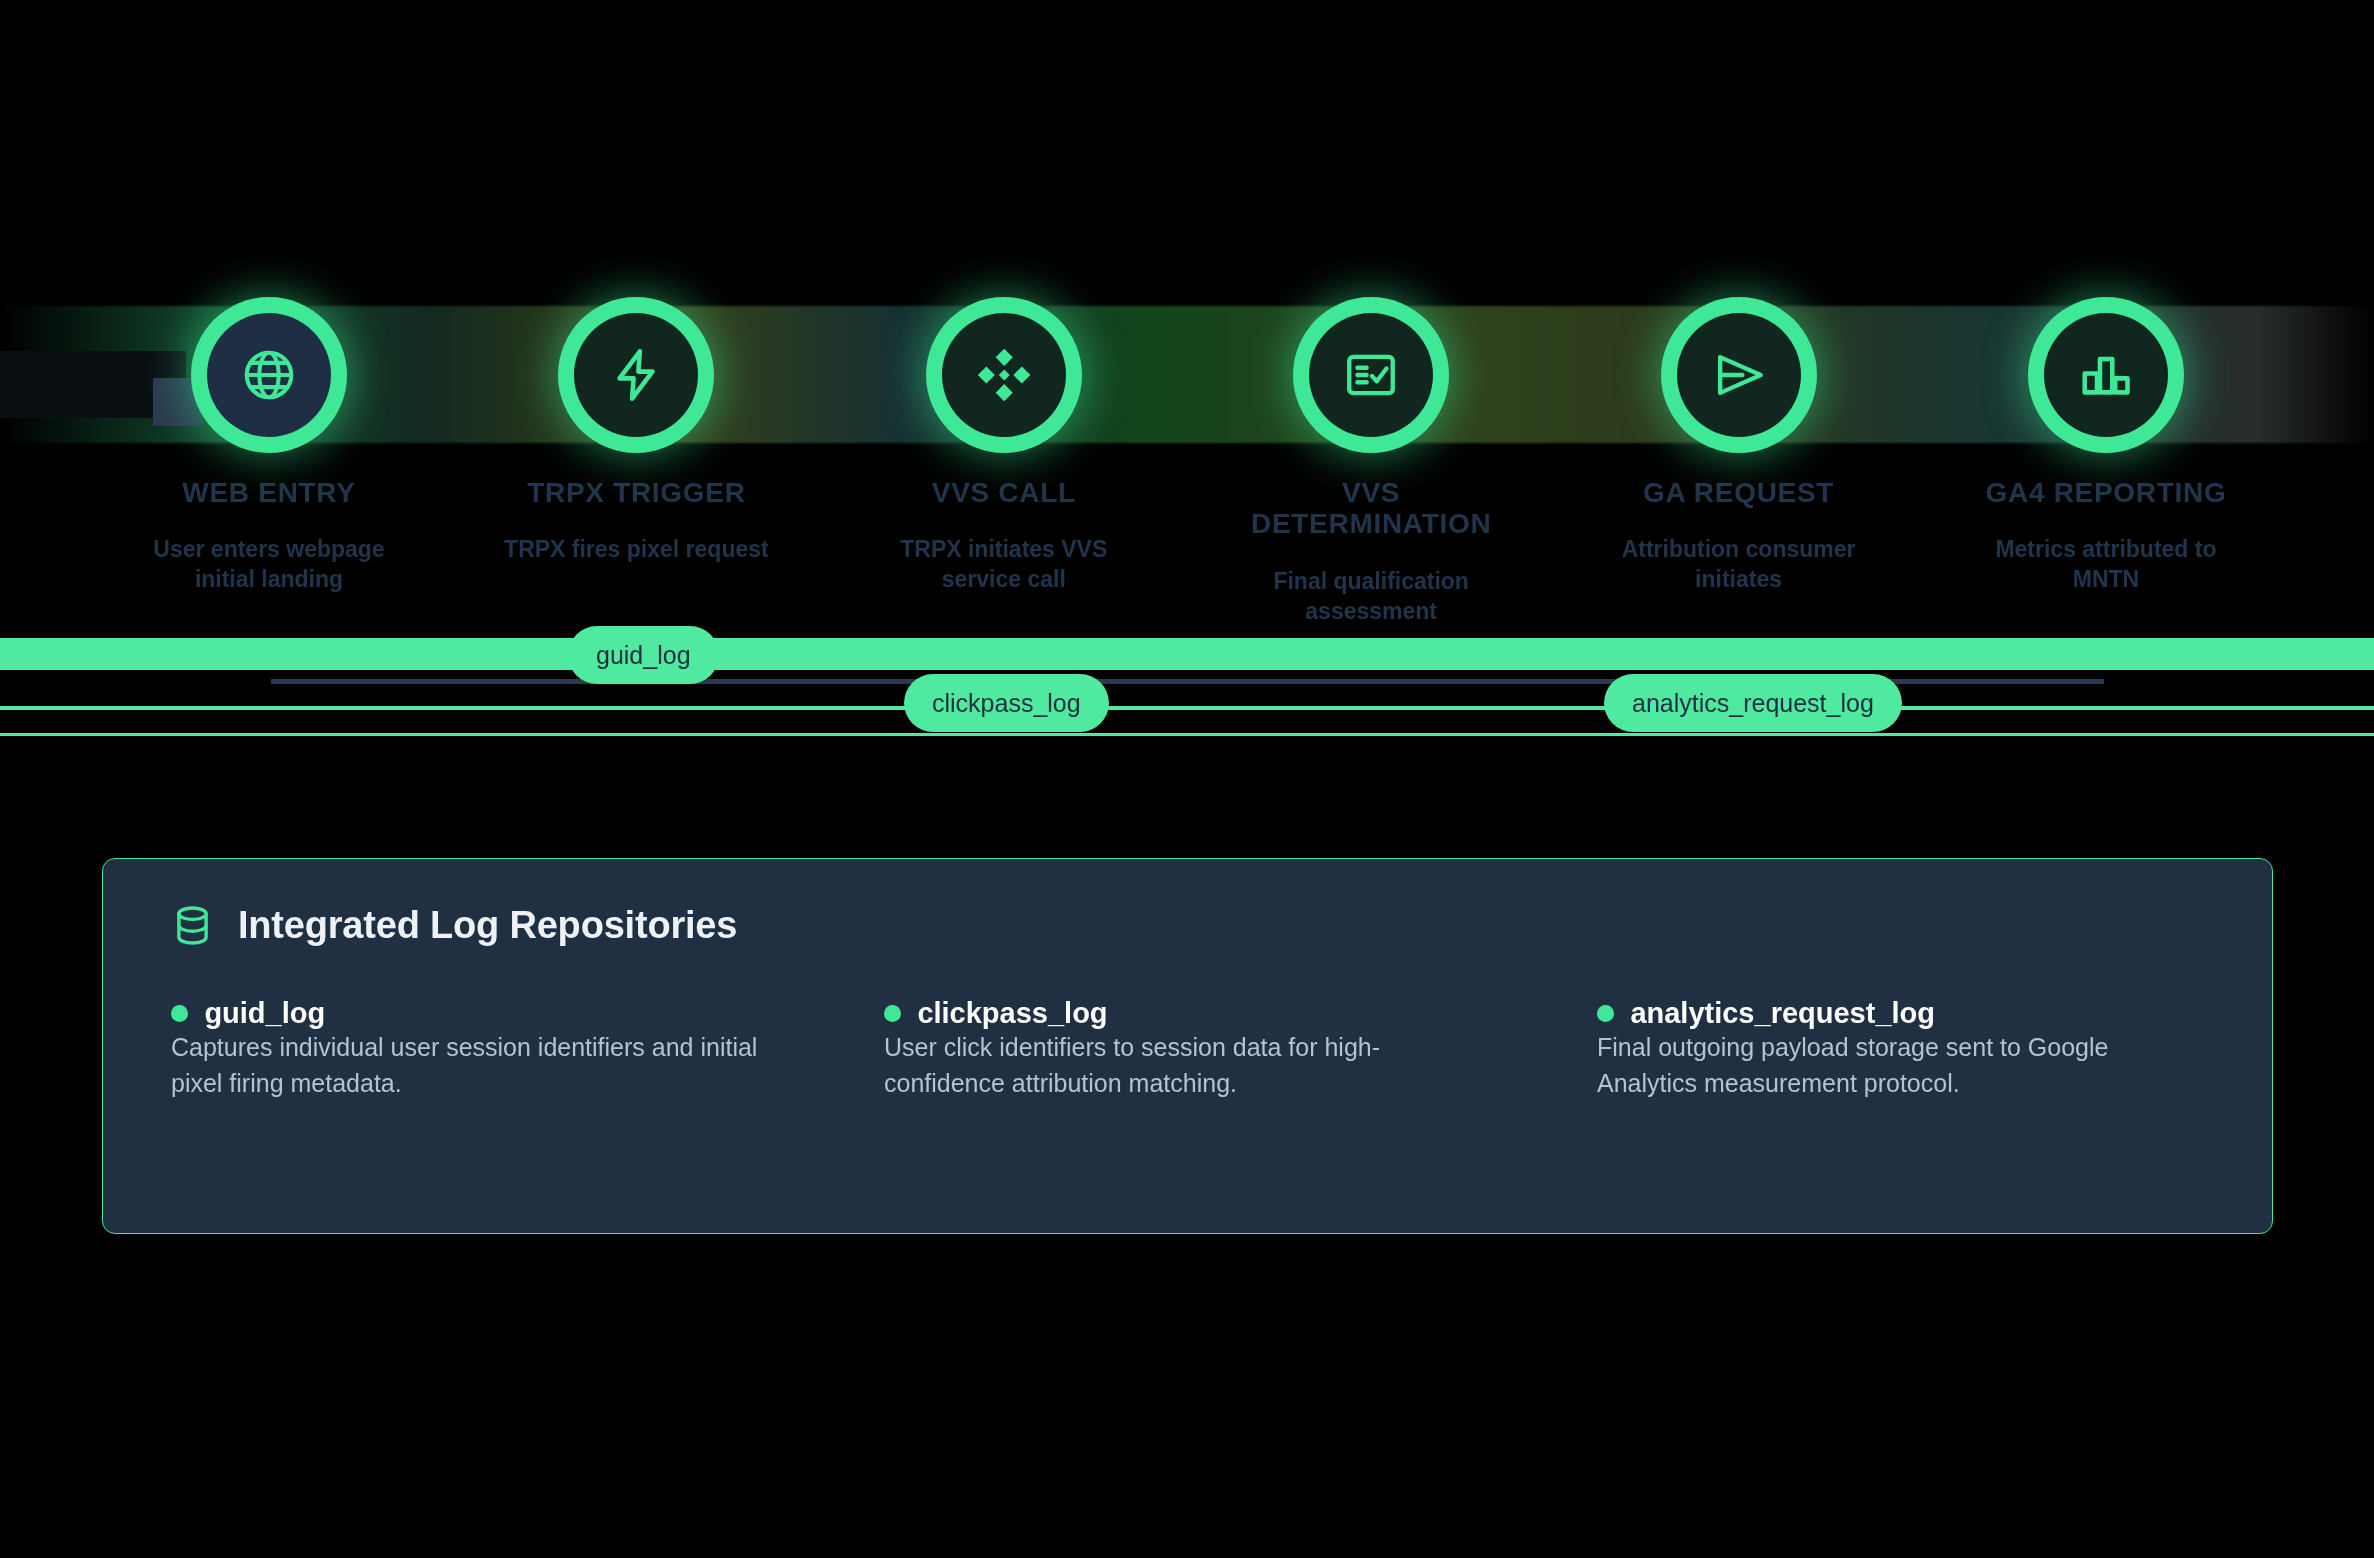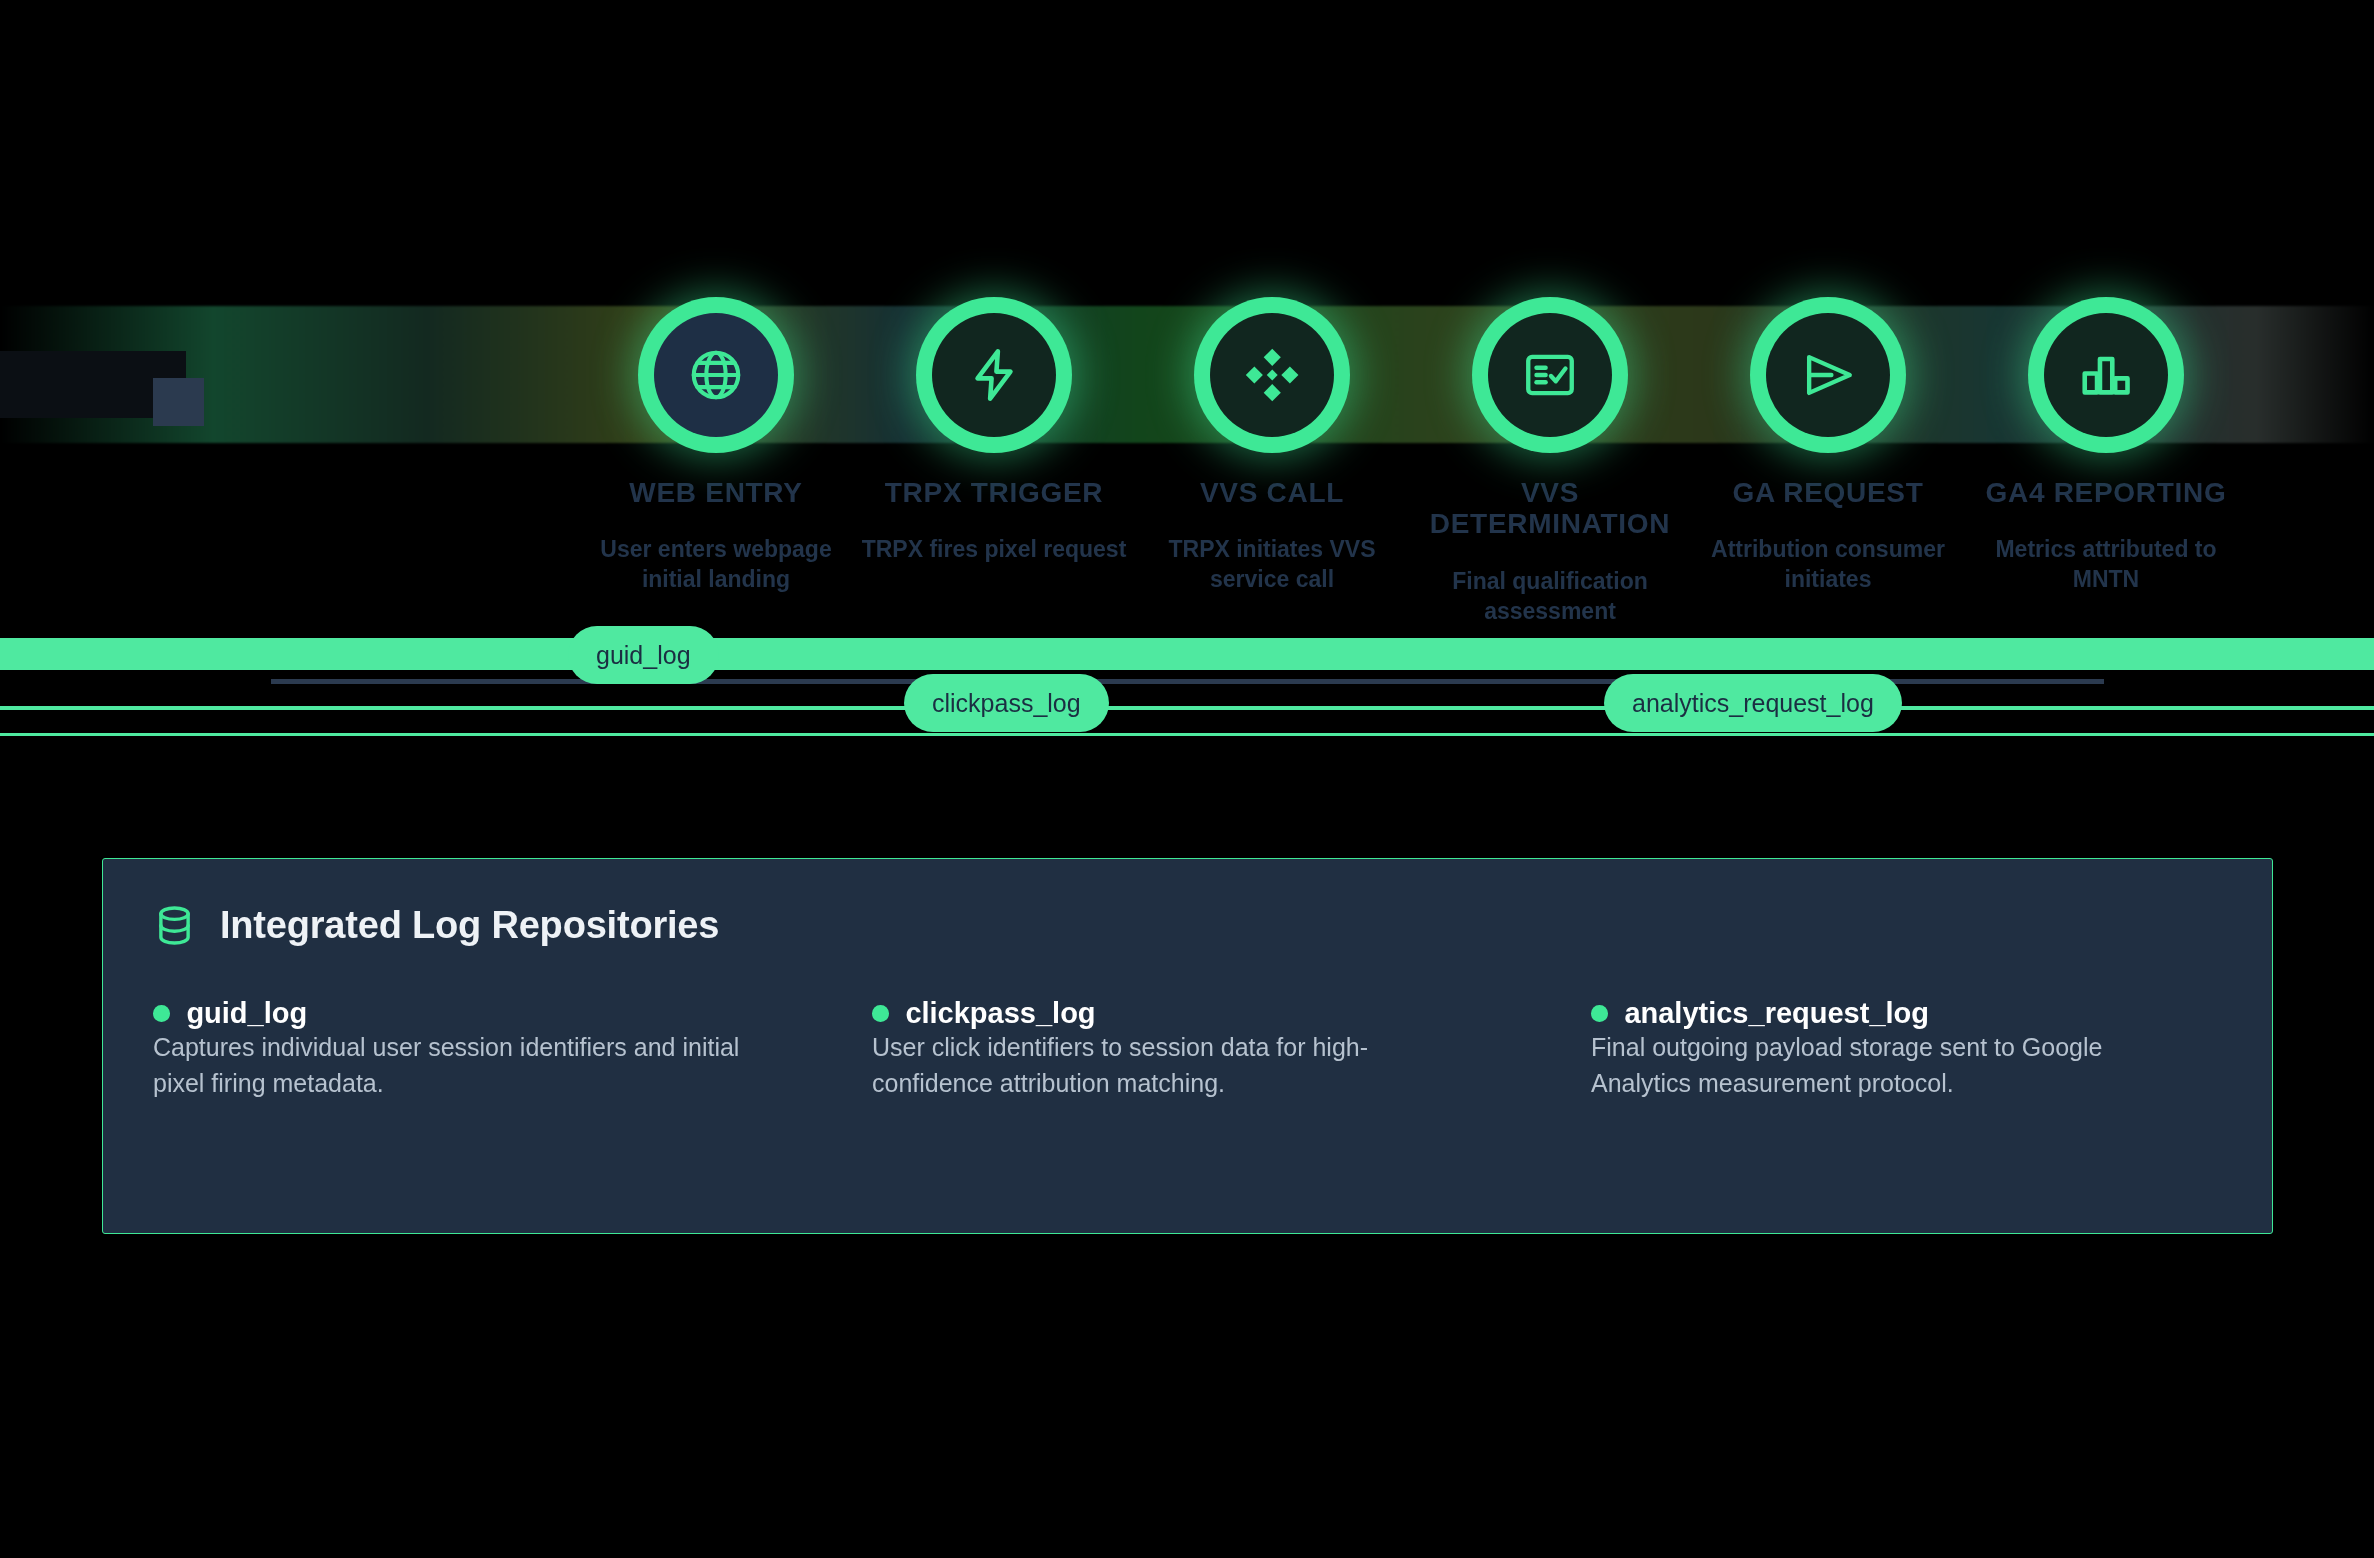--- a/index.html
+++ b/index.html
@@ -37,21 +37,21 @@
     height: 4.6px;
     background: #2b3a4f;
   }
 
   .steps {
     position: absolute;
     left: 0;
     top: 0;
     width: 2375px;
     display: flex;
-    justify-content: flex-end;
+    justify-content: space-between;
     padding: 0 130px;
   }
 
   .step {
     position: relative;
     width: 278px;
     display: flex;
     flex-direction: column;
     align-items: center;
   }
@@ -140,22 +140,22 @@
 
   
   .repo-card {
     position: absolute;
     left: 102px;
     top: 858px;
     width: 2171px;
     height: 376px;
     background: #202f42;
     border: 1.9px solid #3ee896;
-    border-radius: 3px;
-    padding: 45px 58px 0 50px;
+    border-radius: 13px;
+    padding: 45px 58px 0 68px;
   }
 
   .repo-head {
     display: flex;
     align-items: center;
     gap: 24px;
   }
 
   .repo-head svg { width: 43px; height: 43px; display: block; }
 

